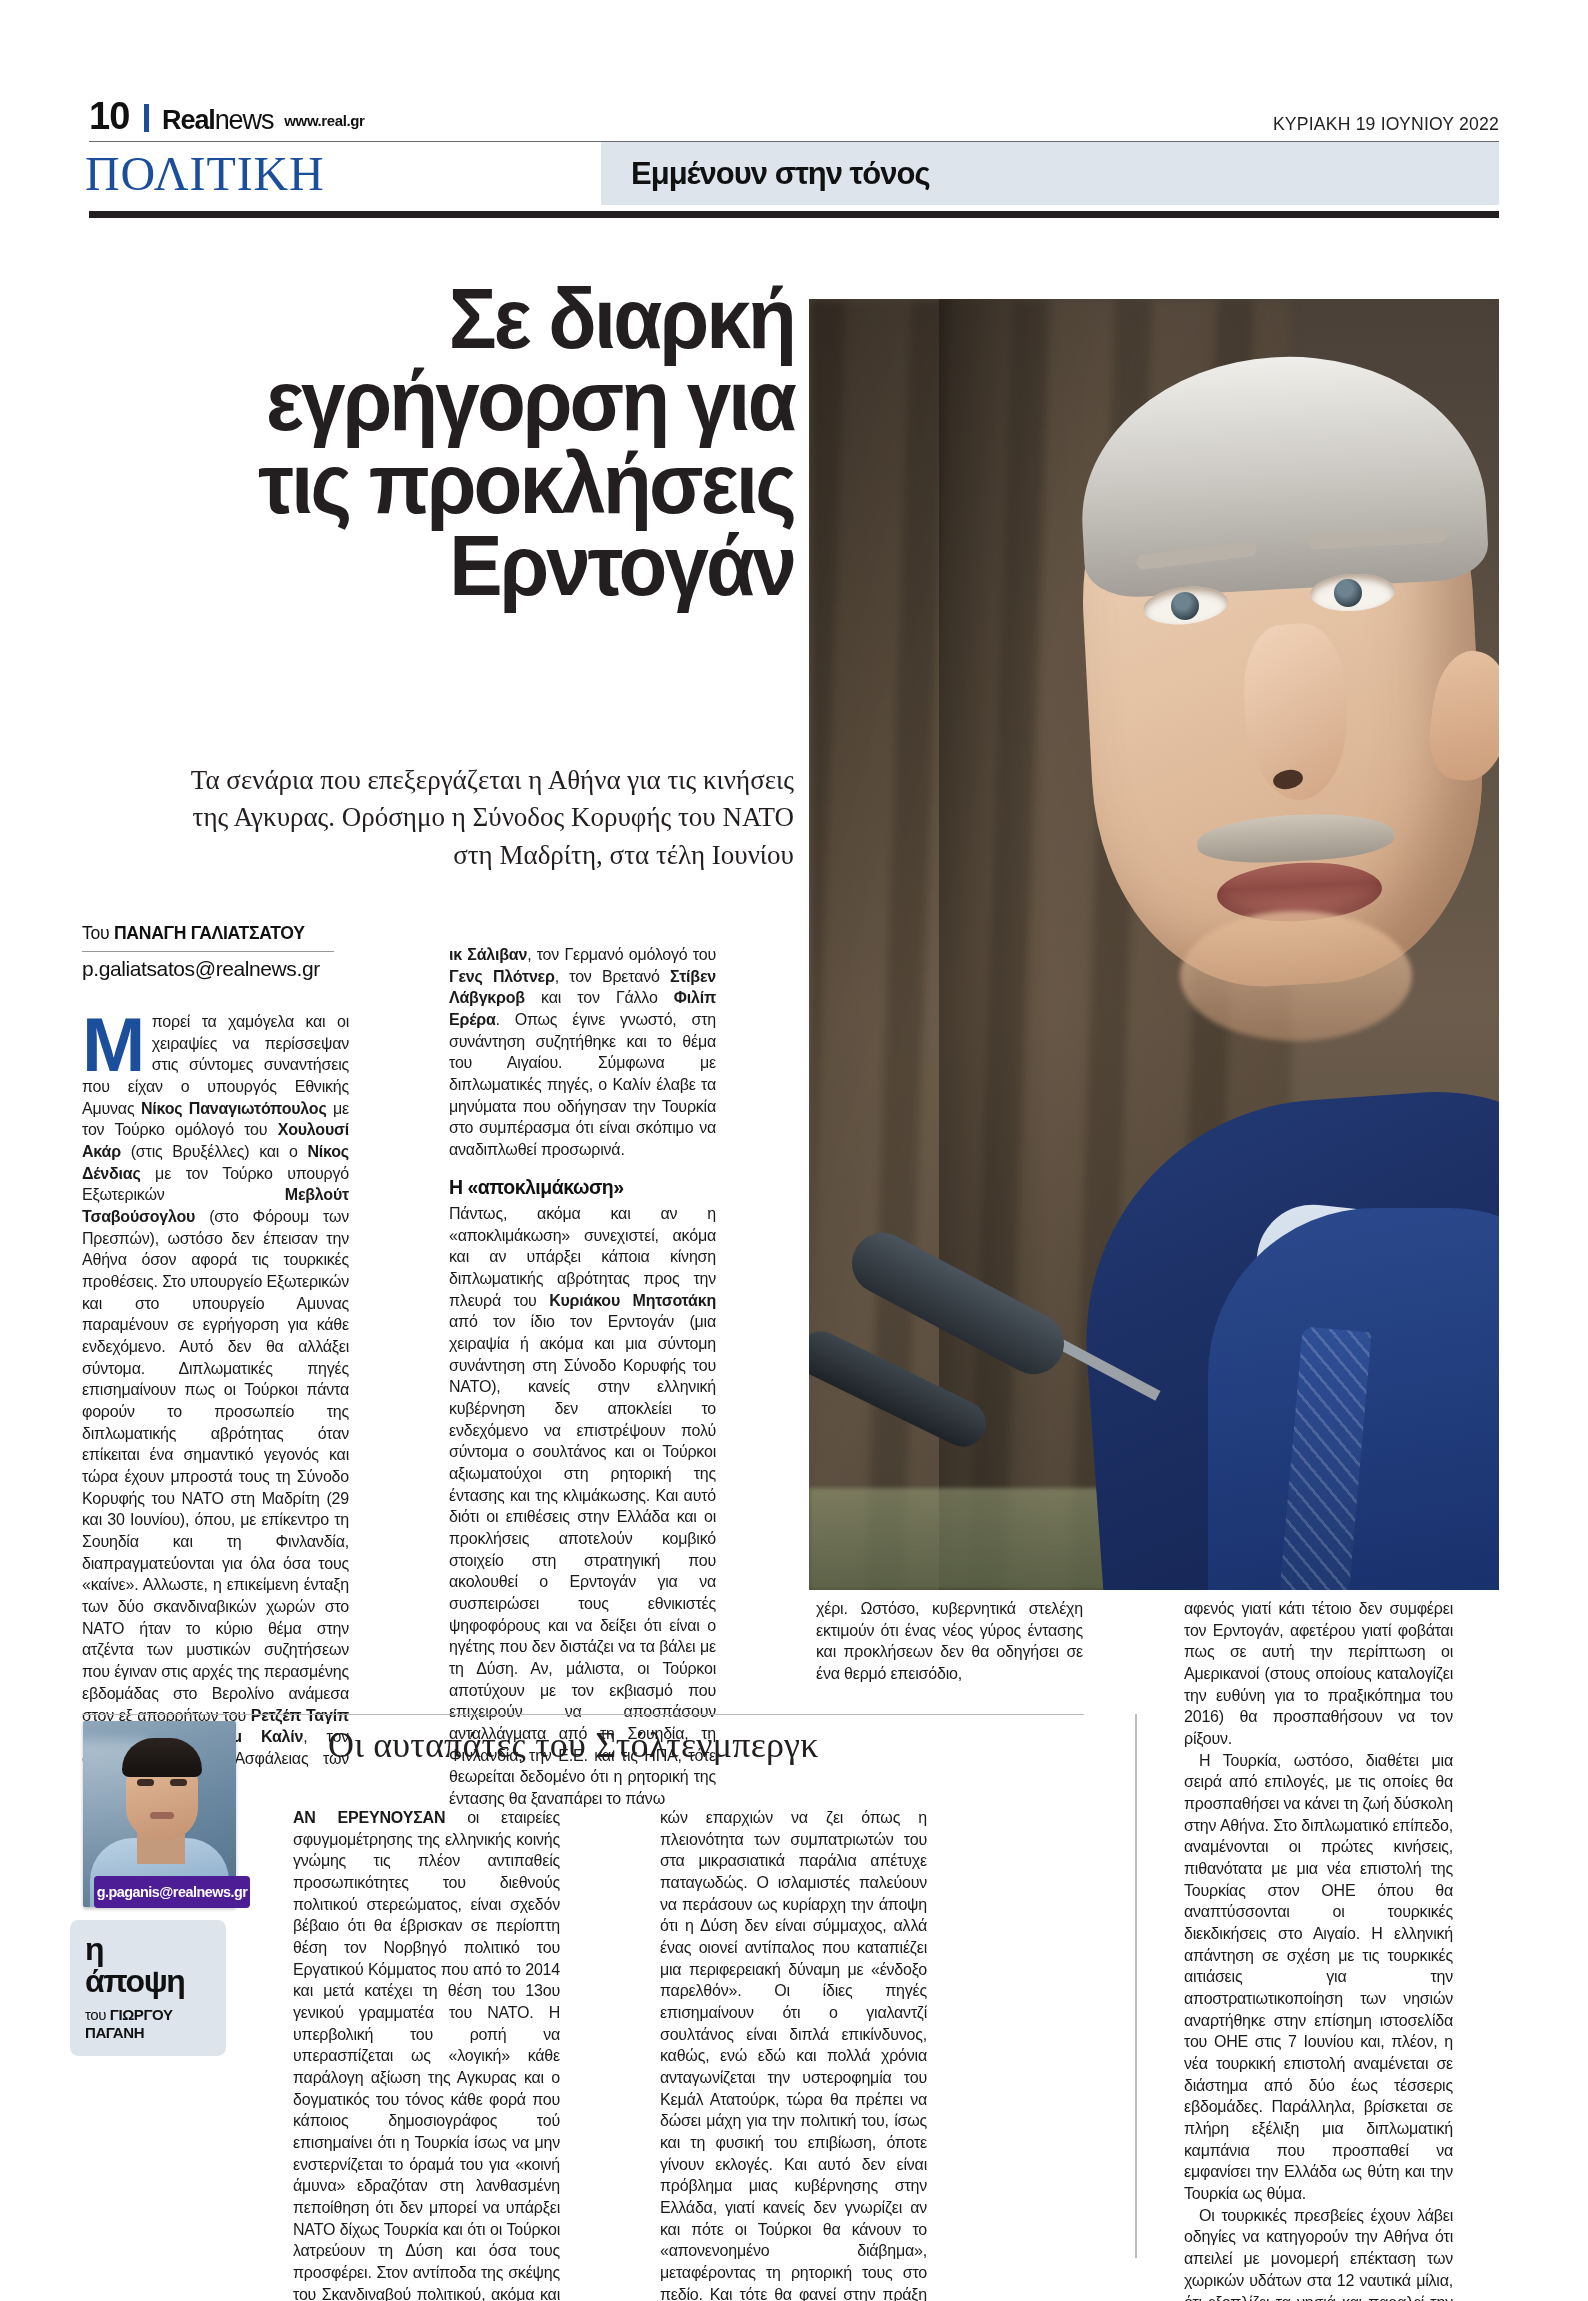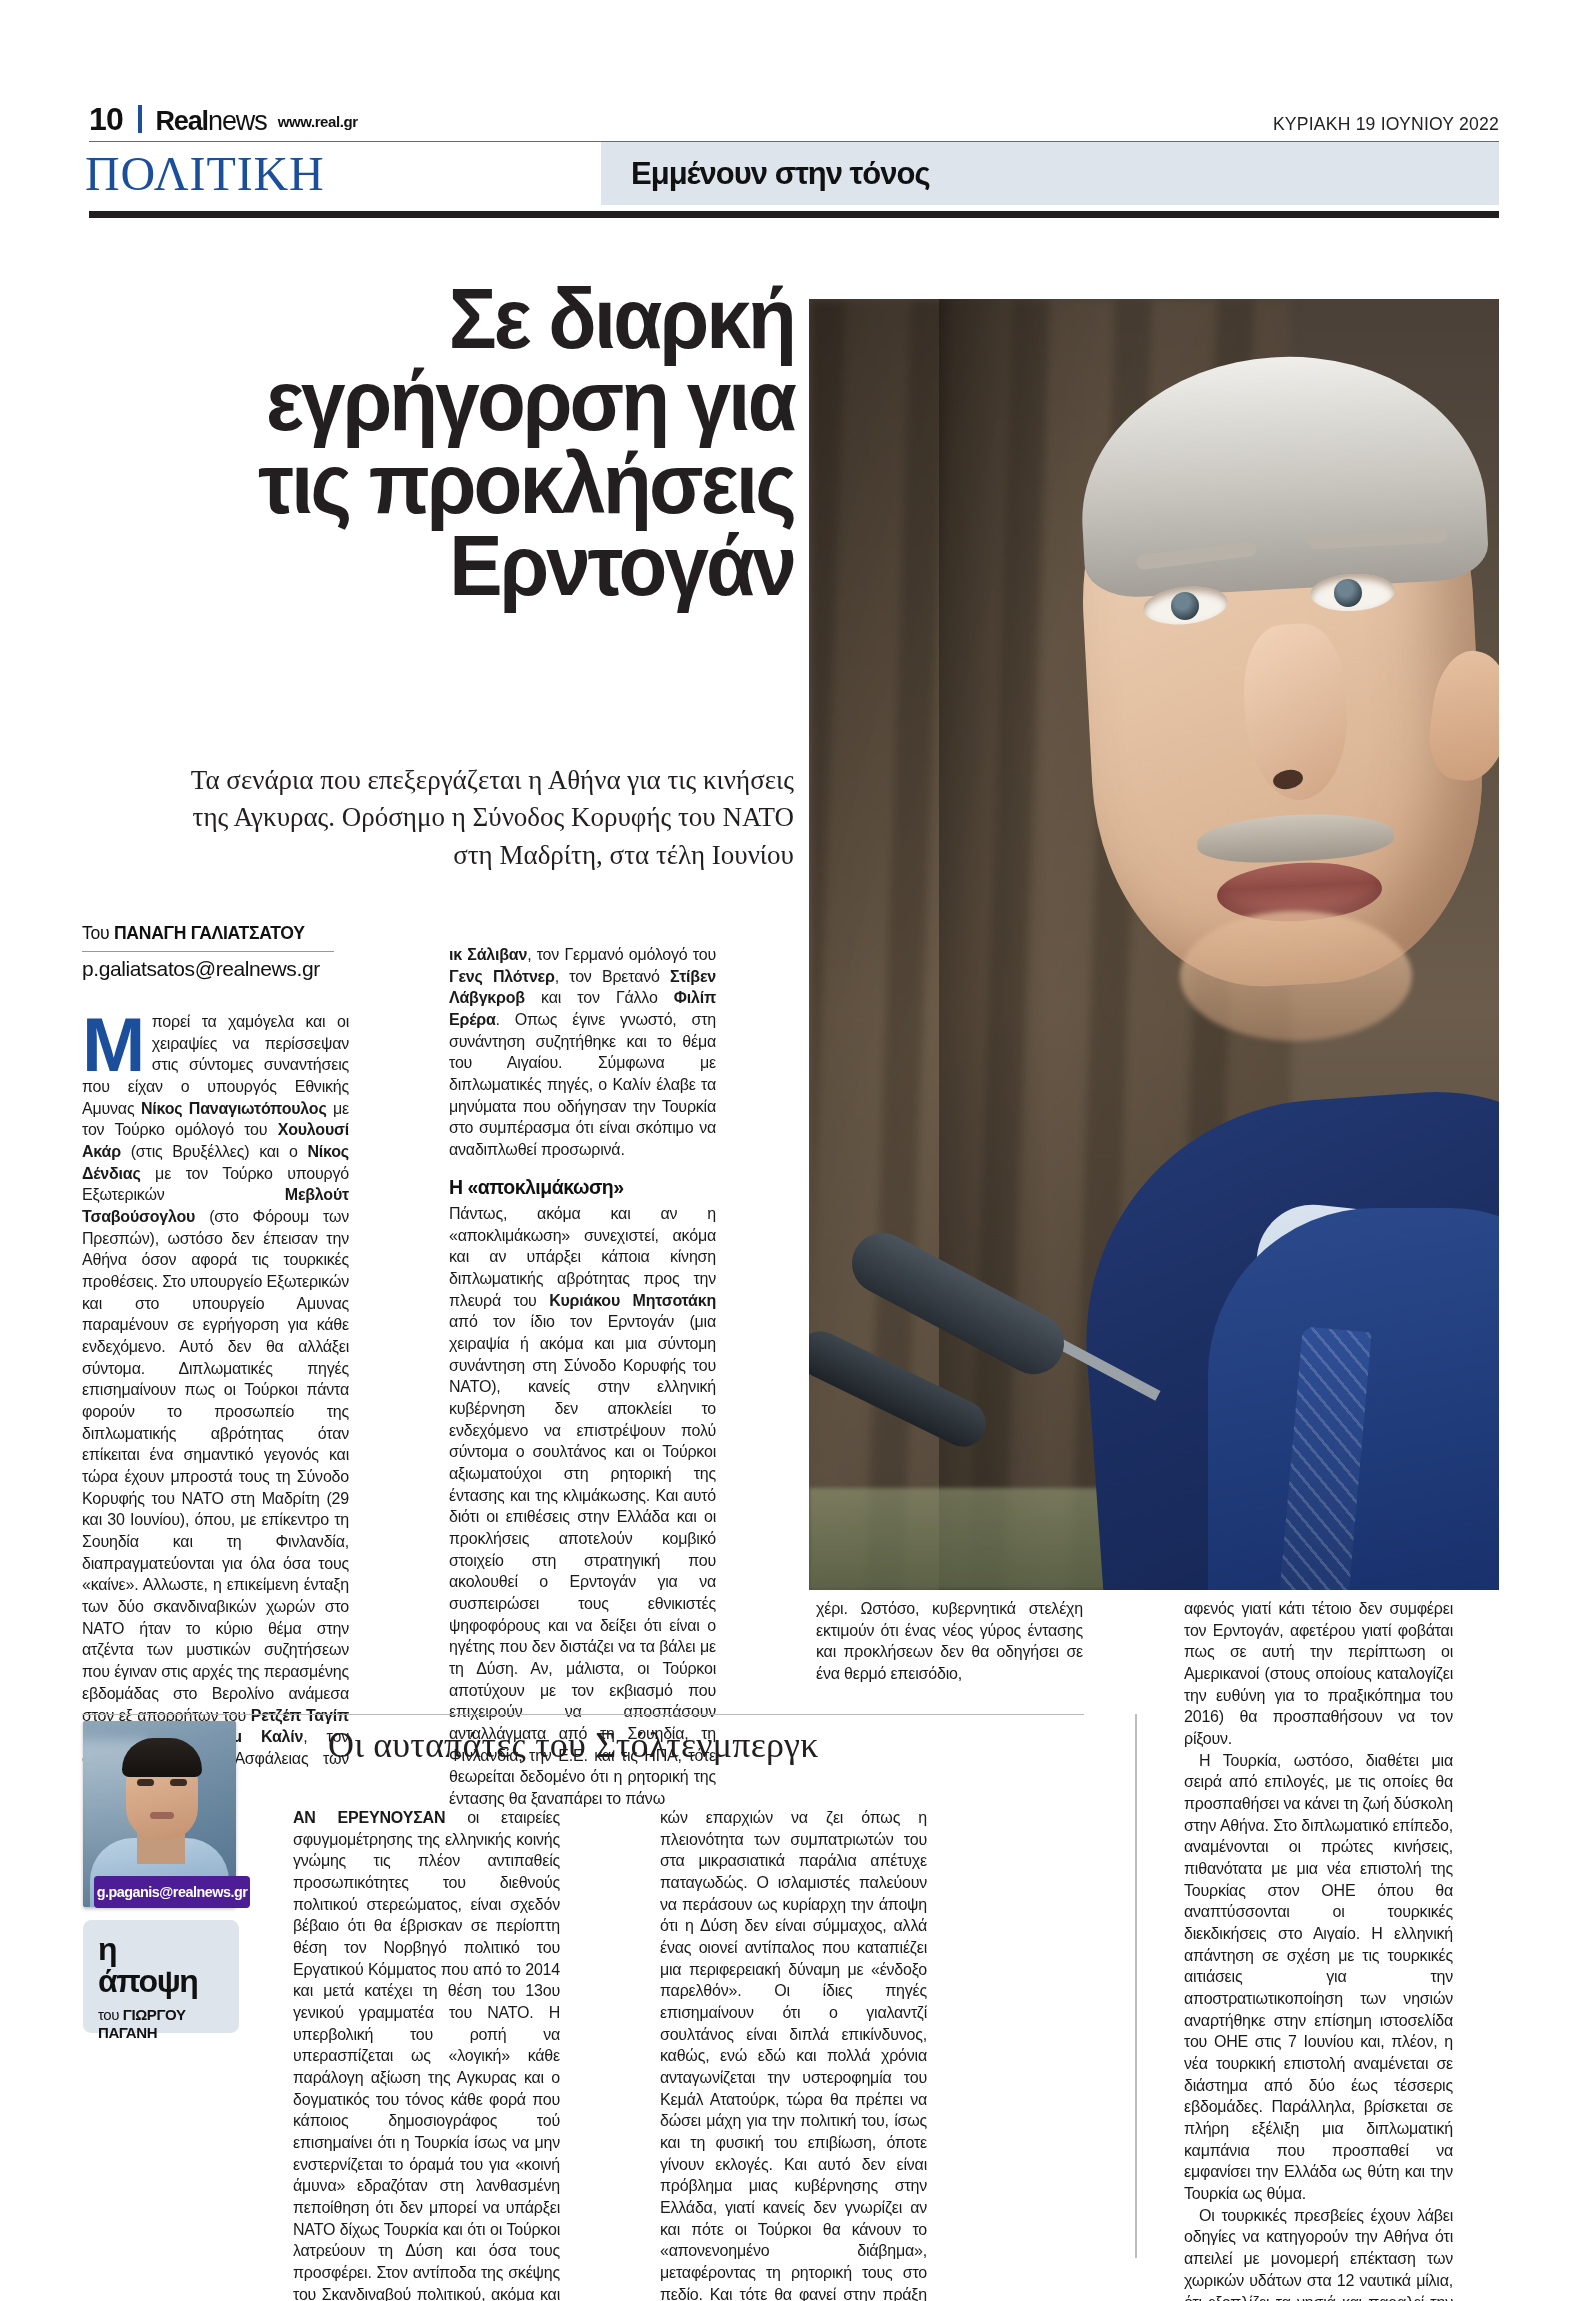--- a/index.html
+++ b/index.html
@@ -14,21 +14,21 @@
   }
   .page{position:relative;width:1589px;height:2301px;}
 
   
   .masthead{
     position:absolute;left:89px;top:89px;width:1410px;height:46px;
     display:flex;align-items:flex-end;justify-content:space-between;
   }
   .mast-left{display:flex;align-items:baseline;gap:0;}
   .page-num{
-    font-size:32px;font-weight:bold;color:#111;letter-spacing:-0.9px;
+    font-size:38px;font-weight:bold;color:#111;letter-spacing:-0.9px;
     font-family:"Liberation Sans",sans-serif;line-height:1;
   }
   .mast-bar{
     display:inline-block;width:4.6px;height:28px;background:#1b4f9c;
     margin:0 13px 0 15px;position:relative;top:2.8px;
   }
   .brand{font-size:27px;line-height:1;letter-spacing:-1.1px;}
   .brand b{font-weight:bold;color:#111;}
   .brand span{font-weight:normal;color:#111;}
   .brand-url{
@@ -302,21 +302,21 @@
   .op-photo .mouth2{
     position:absolute;left:67px;top:91px;width:24px;height:6.5px;background:#9b6558;border-radius:4.6px;
   }
   .op-mail{
     position:absolute;left:94px;top:1876px;width:156px;height:32px;
     background:#4c1d95;border-radius:3.7px;
     display:flex;align-items:center;justify-content:center;
   }
   .op-mail span{color:#fff;font-size:14.4px;font-weight:bold;letter-spacing:-0.5px;}
   .op-badge{
-    position:absolute;left:83px;top:1920px;width:156px;height:113px;
+    position:absolute;left:70px;top:1920px;width:156px;height:136px;
     background:#dde4ec;border-radius:8.3px;padding:13px 16px 0 15px;box-sizing:border-box;
   }
   .op-badge .t1{font-size:32px;font-weight:bold;letter-spacing:-1.4px;color:#111;line-height:1;}
   .op-badge .t2{font-size:15px;color:#111;margin-top:9.3px;line-height:1.2;letter-spacing:-0.4px;}
   .op-badge .t2 b{font-weight:bold;}
 
   .op-title{
     position:absolute;left:293px;top:1727px;width:798px;
     font-family:"Liberation Serif", serif;
     font-size:36px;color:#231f20;letter-spacing:0.2px;line-height:1;margin-left:35px;

